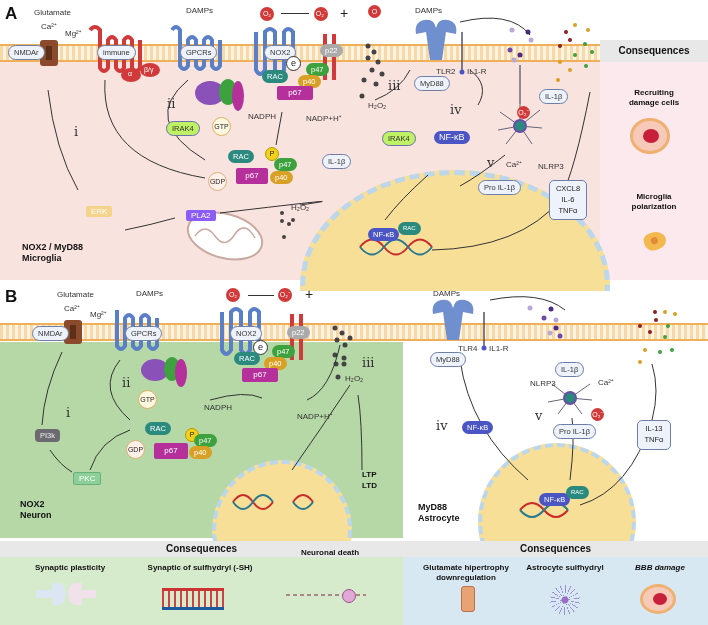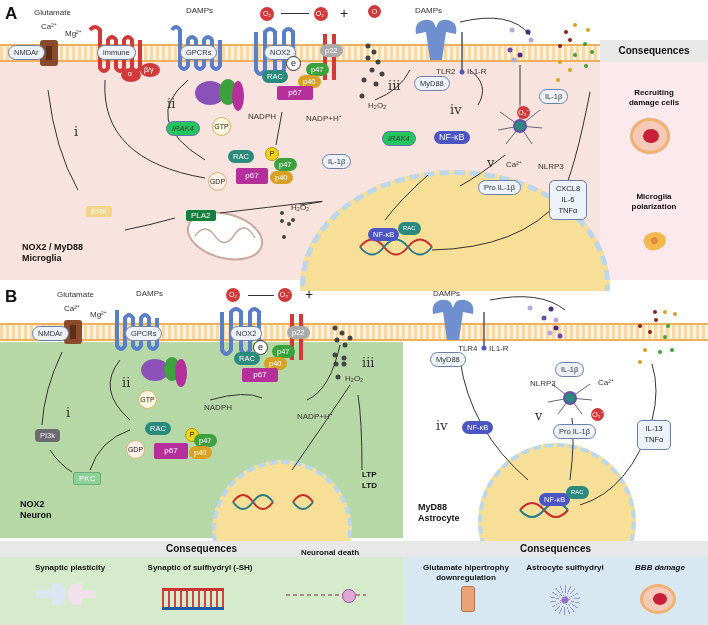--- a/index.html
+++ b/index.html
@@ -4,21 +4,21 @@
 <style>
   html,body{margin:0;padding:0;background:#ffffff;}
   body{width:708px;height:625px;position:relative;overflow:hidden;font-family:"Liberation Sans",sans-serif;color:#222;}
   .abs{position:absolute;}
   .panel-letter{font-weight:bold;font-size:17px;color:#111;}
   .txt{font-size:8px;color:#333;white-space:nowrap;}
   .roman{font-size:13px;color:#333;font-family:"DejaVu Serif",serif;}
   .pill{position:absolute;font-size:7.5px;border-radius:8px;padding:1px 5px;white-space:nowrap;line-height:11px;text-align:center;}
   .pill-outline{background:#eef3fb;border:1px solid #6d7fa8;color:#333;}
   .pill-blue{background:#4b56c4;color:#fff;}
-  .pill-lav{background:#22c55e;border:1px solid #6b6fb3;color:#333;font-style:italic;}
+  .pill-lav{background:#bef264;border:1px solid #6b6fb3;color:#333;}
   .box-label{position:absolute;font-size:8px;color:#fff;padding:1px 5px;border-radius:2px;}
   .cell-label{font-weight:bold;font-size:9px;color:#111;line-height:11px;}
   .cons-head{font-weight:bold;font-size:10px;color:#111;text-align:center;}
   .cons-item{font-weight:bold;font-size:8px;color:#111;text-align:center;position:absolute;line-height:10px;}
   .circle-mol{position:absolute;border-radius:50%;font-size:7px;text-align:center;}
   .membrane{position:absolute;height:14px;background:
      repeating-linear-gradient(90deg,#f6d9a7 0 3px,#fff4e3 3px 6px);
      border-top:2px solid #f0b05a;border-bottom:2px solid #f0b05a;}
   svg{position:absolute;left:0;top:0;}
 </style>
@@ -209,21 +209,21 @@
   <div class="abs txt" style="left:538px;top:162px;">NLRP3</div>
   <div class="pill pill-outline" style="left:478px;top:180px;">Pro IL-1β</div>
 
   <div class="abs" style="left:549px;top:180px;width:36px;height:36px;background:#eef3fb;border:1px solid #6d7fa8;border-radius:5px;font-size:7.5px;text-align:center;line-height:11px;padding-top:2px;">
     <div>CXCL8</div>
     <div>IL-6</div>
     <div>TNFα</div>
   </div>
 
   <div class="box-label" style="left:86px;top:206px;background:#f3d48a;color:#fff;">ERK</div>
-  <div class="box-label" style="left:186px;top:210px;background:#15803d;">PLA2</div>
+  <div class="box-label" style="left:186px;top:210px;background:#8b5cf6;">PLA2</div>
   <div class="abs txt" style="left:291px;top:203px;">H₂O₂</div>
 
   <div class="pill pill-blue" style="left:368px;top:228px;">NF-κB</div>
   <div class="pill" style="left:398px;top:222px;background:#2a8a7d;color:#fff;font-size:6px;">RAC</div>
 
   <div class="abs cell-label" style="left:22px;top:242px;">
     <div>NOX2 / MyD88</div>
     <div>Microglia</div>
   </div>
 

